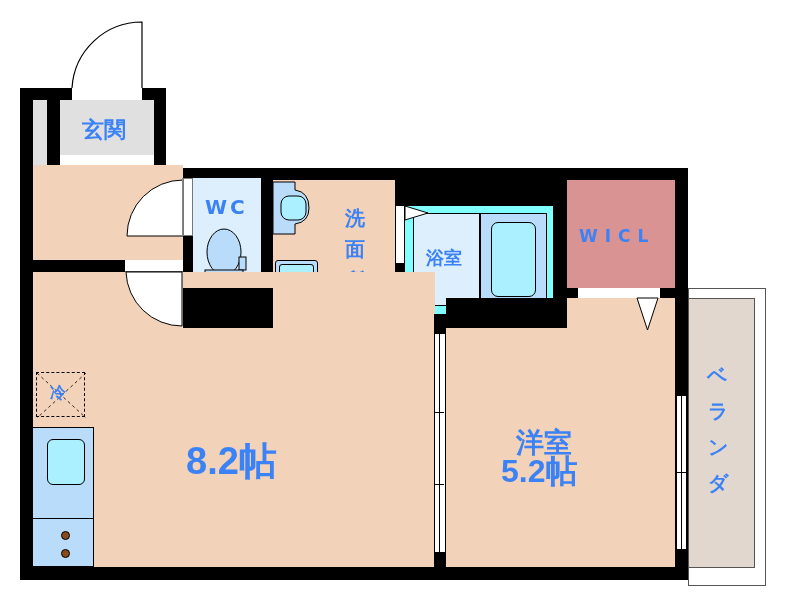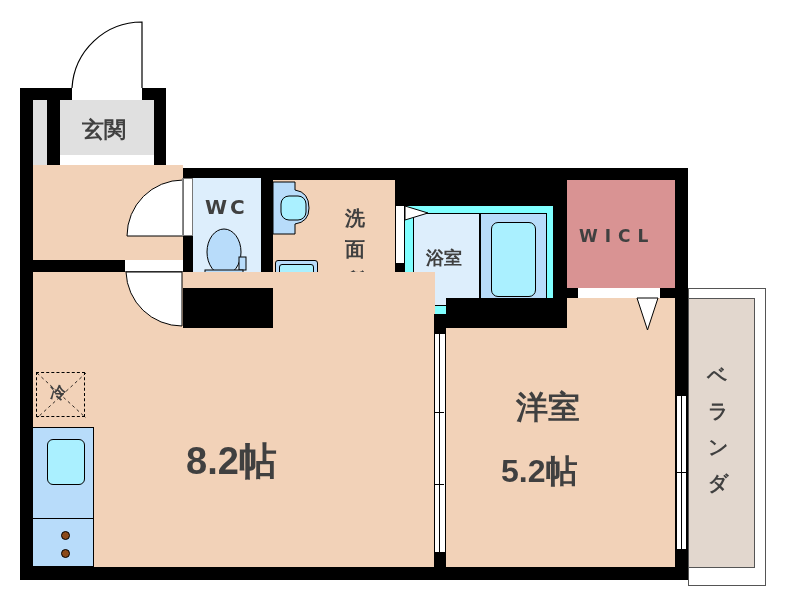--- a/index.html
+++ b/index.html
@@ -1,21 +1,21 @@
 <!DOCTYPE html>
 <html><head>
 <meta charset="utf-8">
 <style>
   html, body { margin:0; padding:0; background:#ffffff; }
   body { width:787px; height:600px; position:relative; overflow:hidden;
          font-family:"DejaVu Sans","Liberation Sans",sans-serif; }
   .abs { position:absolute; box-sizing:border-box; }
   .wall { background:#000; position:absolute; }
   .room { position:absolute; box-sizing:border-box; }
-  .label { position:absolute; font-weight:bold; color:#404040; white-space:nowrap; }
+  .label { position:absolute; font-weight:bold; color:#3b82f6; white-space:nowrap; }
   svg { position:absolute; overflow:visible; }
 </style>
 </head>
 <body>
 
 <div class="abs" style="left:0;top:0;width:787px;height:600px;">
 
   <svg style="left:70px;top:20px;" width="80" height="80">
     <path d="M2,68 A70,70 0 0 1 72,2 L72,68" fill="none" stroke="#000" stroke-width="1.2"></path>
   </svg>
@@ -133,21 +133,21 @@
     <div style="position:absolute;left:-1px;top:150px;width:10px;height:1px;background:#000;"></div>
   </div>
   <div class="wall" style="left:434px;top:552px;width:12px;height:20px;"></div>
 
   <div class="room" style="left:446px;top:298px;width:229px;height:269px;background:#f2d2b8;"></div>
   <div class="wall" style="left:446px;top:298px;width:121px;height:30px;"></div>
   <div class="room" style="left:446px;top:328px;width:121px;height:10px;background:#f2d2b8;"></div>
   <svg style="left:636px;top:297px;" width="30" height="40">
     <path d="M1,1 L22,1 L11.5,33 Z" fill="#fff" stroke="#000" stroke-width="1"></path>
   </svg>
-  <div class="label" style="left:516px;top:386px;font-size:32px;">洋室</div>
+  <div class="label" style="left:516px;top:424px;font-size:28px;">洋室</div>
   <div class="label" style="left:501px;top:450px;font-size:32px;font-family:'Liberation Sans',sans-serif;">5.2帖</div>
 
   <div class="abs" style="left:676px;top:396px;width:11px;height:153px;background:#fff;border-left:1px solid #000;border-right:1px solid #000;">
     <div style="position:absolute;left:4px;top:0;width:1px;height:153px;background:#000;"></div>
     <div style="position:absolute;left:-1px;top:76px;width:10px;height:1px;background:#000;"></div>
   </div>
 
   <div class="abs" style="left:688px;top:288px;width:78px;height:298px;border:1px solid #555;background:#fff;"></div>
   <div class="room" style="left:688px;top:298px;width:67px;height:270px;background:#e2d7ce;border:1px solid #555;"></div>
   <div class="label" style="left:707px;top:362px;font-size:20px;">ベ</div>

